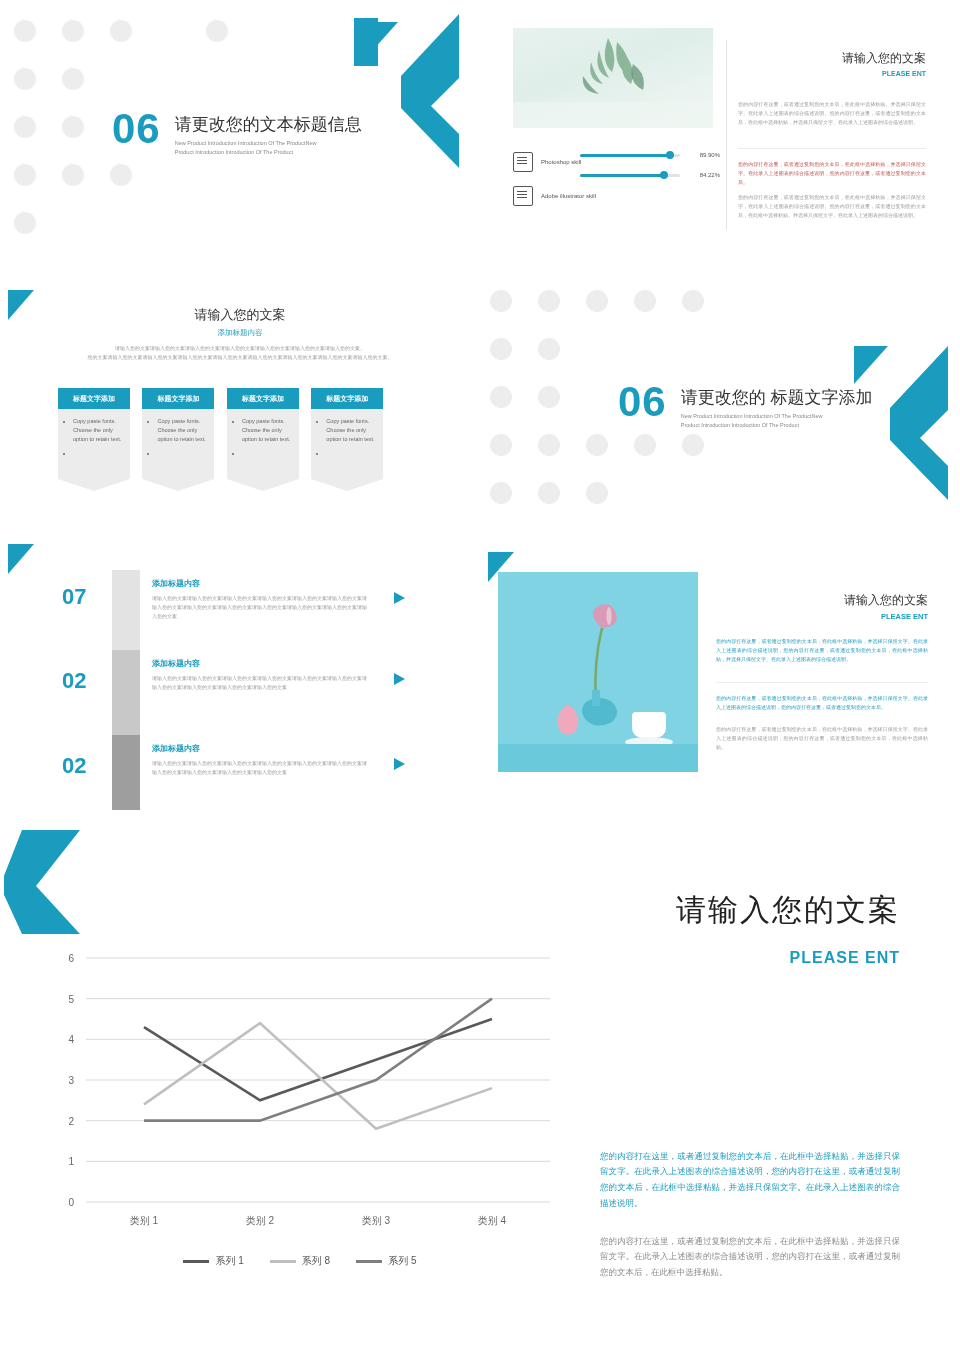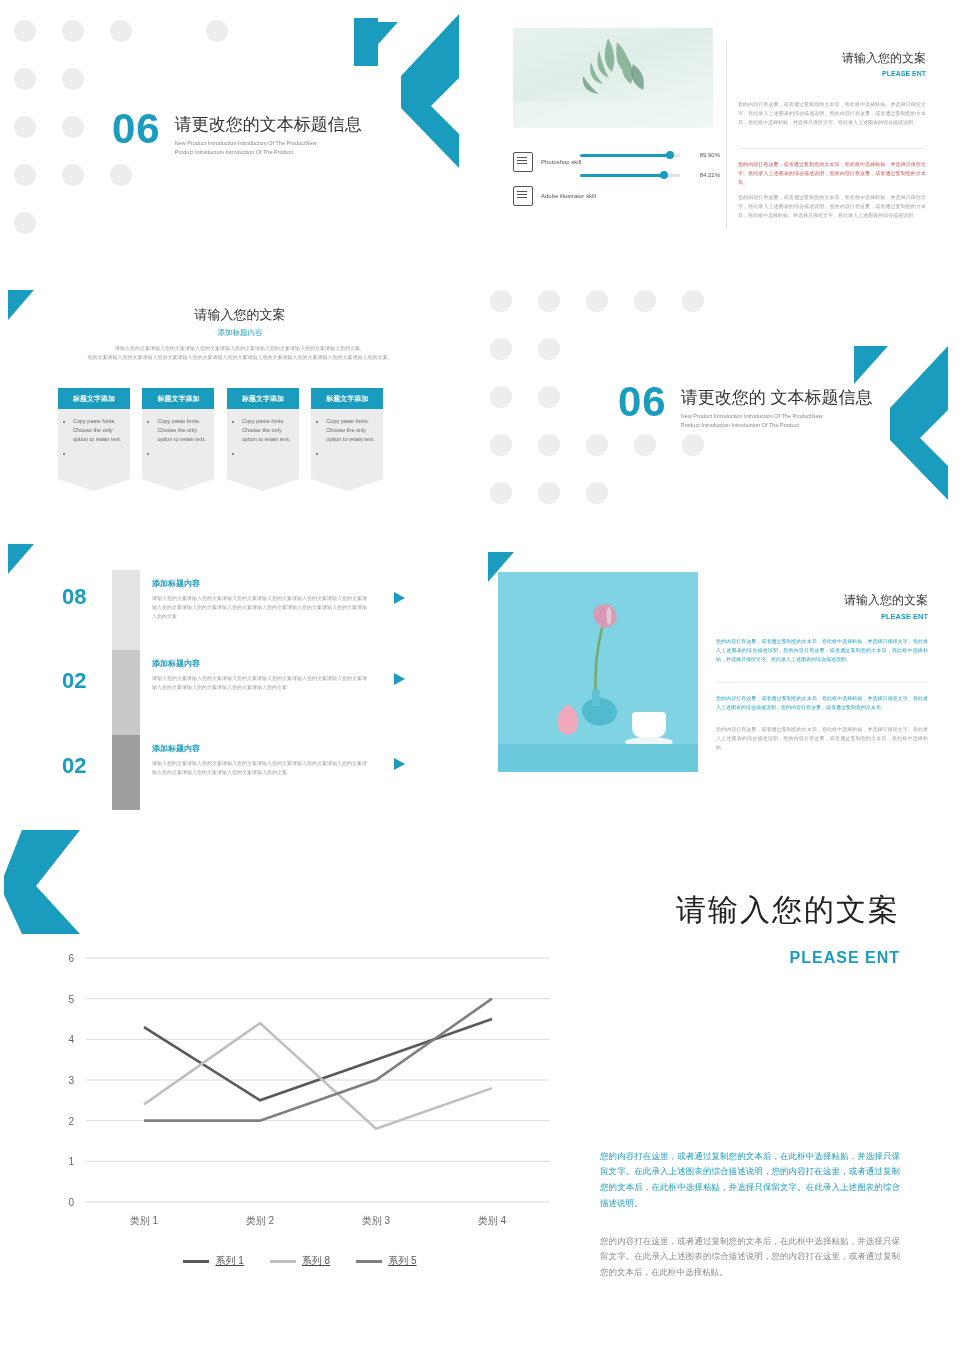--- a/index.html
+++ b/index.html
@@ -39,21 +39,21 @@
   #s-step{left:0;top:540px;width:480px;height:270px;}
   .step-num{font-size:22px;font-weight:700;color:#1a9cbf;}
   .step-title{font-size:8px;color:#1a9cbf;font-weight:700;margin-bottom:5px;}
   .tri-right{width:0;height:0;border-top:6px solid transparent;border-bottom:6px solid transparent;border-left:11px solid #1a9cbf;}
   
   #s-90{left:480px;top:540px;width:480px;height:270px;}
   
   #s-chart{left:0;top:810px;width:960px;height:542px;}
   .chart-title{font-size:15px;color:#555;text-align:center;}
   .axis-lbl{font-size:10px;fill:#666;font-family:"Liberation Sans",sans-serif;}
-  .legend{display:flex;justify-content:center;gap:26px;margin-top:10px;text-decoration:underline;}
+  .legend{display:flex;justify-content:center;gap:26px;margin-top:10px;}
   .legend-item{display:flex;align-items:center;gap:6px;font-size:10px;color:#555;}
   .legend-line{width:26px;height:3px;}
   .hero-cn{font-size:30px;color:#222;font-weight:400;letter-spacing:2px;}
   .hero-en{font-size:16px;color:#1a9cbf;font-weight:700;letter-spacing:1px;}
   .body-p{font-size:8.5px;line-height:1.85;text-align:justify;color:#8c8c8c;}
   .body-p.b{color:#1a9cbf;}
 </style>
 </head>
 <body>
 
@@ -230,21 +230,21 @@
     <div class="dot" style="left:154px;top:164px;width:22px;height:22px;"></div>
     <div class="dot" style="left:202px;top:164px;width:22px;height:22px;"></div>
     <div class="dot" style="left:10px;top:212px;width:22px;height:22px;"></div>
     <div class="dot" style="left:58px;top:212px;width:22px;height:22px;"></div>
     <div class="dot" style="left:106px;top:212px;width:22px;height:22px;"></div>
   </div>
 
   <div style="position:absolute;left:110px;top:108px;display:flex;align-items:flex-start;gap:14px;margin-left:28px;">
     <div class="big-num">06</div>
     <div style="padding-top:8px;">
-      <div class="title-cn">请更改您的 文本标题信息</div>
+      <div class="title-cn">请更改您的 标题文字添加</div>
       <div class="sub-en" style="margin-top:3px;">
         <div>New Product Introduction Introduction Of The ProductNew</div>
         <div>Product Introduction Introduction Of The Product</div>
       </div>
     </div>
   </div>
 
   <svg width="130" height="190" style="position:absolute;right:-8px;top:70px;">
     <polygon points="52,68 110,6 110,70 82,98 110,126 110,160 52,100" fill="#1a9cbf"></polygon>
     <polygon points="10,24 44,24 10,62" fill="#1a9cbf" transform="translate(6,-18)"></polygon>
@@ -253,21 +253,21 @@
 
 <div class="slide" id="s-step">
   <svg width="44" height="60" style="position:absolute;left:0;top:0px;">
     <polygon points="8,4 34,4 8,34" fill="#1a9cbf"></polygon>
   </svg>
 
   <div style="position:absolute;left:112px;top:30px;width:28px;height:80px;background:#e3e3e3;"></div>
   <div style="position:absolute;left:112px;top:110px;width:28px;height:85px;background:#c8c8c8;"></div>
   <div style="position:absolute;left:112px;top:195px;width:28px;height:80px;background:#9e9e9e;"></div>
 
-  <div style="position:absolute;left:62px;top:44px;" class="step-num">08</div>
+  <div style="position:absolute;left:62px;top:44px;" class="step-num">07</div>
   <div style="position:absolute;left:152px;top:38px;width:215px;">
     <div class="step-title">添加标题内容</div>
     <div class="para">请输入您的文案请输入您的文案请输入您的文案请输入您的文案请输入您的文案请输入您的文案请输入您的文案请输入您的文案请输入您的文案请输入您的文案请输入您的文案请输入您的文案请输入您的文案</div>
   </div>
   <div class="tri-right" style="position:absolute;left:394px;top:52px;"></div>
 
   <div style="position:absolute;left:62px;top:128px;" class="step-num">02</div>
   <div style="position:absolute;left:152px;top:118px;width:215px;">
     <div class="step-title">添加标题内容</div>
     <div class="para">请输入您的文案请输入您的文案请输入您的文案请输入您的文案请输入您的文案请输入您的文案请输入您的文案请输入您的文案请输入您的文案请输入您的文案</div>

